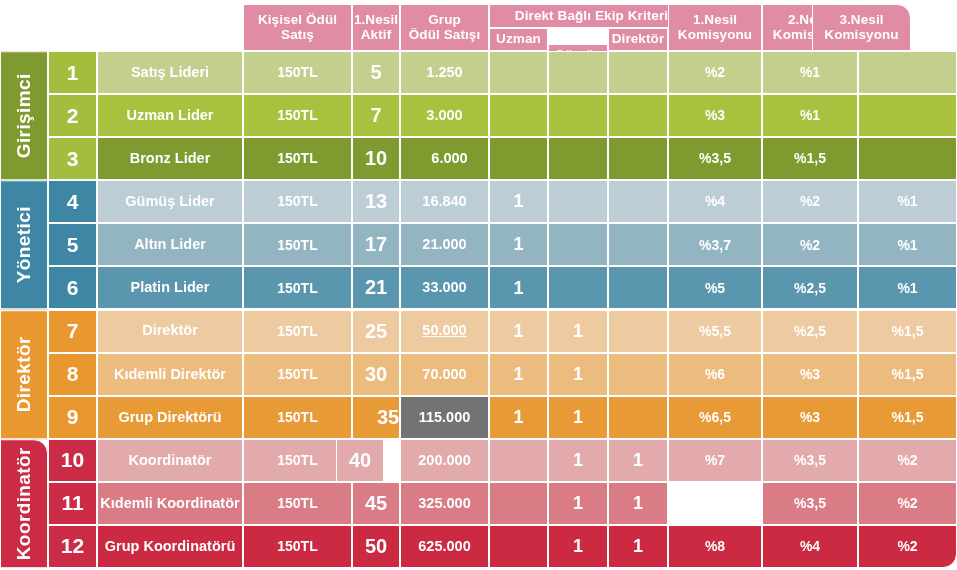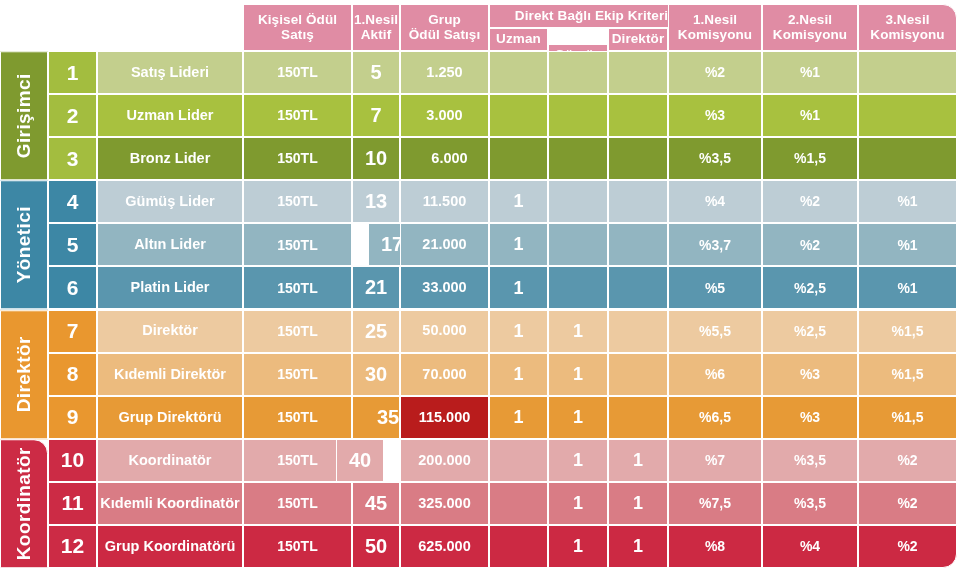--- a/index.html
+++ b/index.html
@@ -81,21 +81,21 @@
 <div id="table-root">
     <div class="cell hdr" style="left: 243px; top: 4px; width: 109px; height: 47px; background: rgb(224, 140, 164);">Kişisel Ödül<br>Satış</div>
     <div class="cell hdr" style="left: 352px; top: 4px; width: 48px; height: 47px; background: rgb(224, 140, 164);">1.Nesil<br>Aktif</div>
     <div class="cell hdr" style="left: 400px; top: 4px; width: 89px; height: 47px; background: rgb(224, 140, 164);">Grup<br>Ödül Satışı</div>
     <div class="cell hdr hdr-group" style="left: 489px; top: 4px; width: 205px; height: 24px; background: rgb(224, 140, 164);">Direkt Bağlı Ekip Kriteri</div>
     <div class="cell hdr hdr-sub" style="left: 489px; top: 28px; width: 59px; height: 23px; background: rgb(224, 140, 164);">Uzman</div>
     <div class="cell hdr hdr-sub" style="left: 548px; top: 28px; width: 60px; height: 23px; background: rgb(224, 140, 164); margin-top: 16px;">Gümüş</div>
     <div class="cell hdr hdr-sub" style="left: 608px; top: 28px; width: 60px; height: 23px; background: rgb(224, 140, 164);">Direktör</div>
     <div class="cell hdr" style="left: 668px; top: 4px; width: 94px; height: 47px; background: rgb(224, 140, 164);">1.Nesil<br>Komisyonu</div>
     <div class="cell hdr" style="left: 762px; top: 4px; width: 96px; height: 47px; background: rgb(224, 140, 164);">2.Nesil<br>Komisyonu</div>
-    <div class="cell hdr corner-tr" style="left: 858px; top: 4px; width: 99px; height: 47px; background: rgb(224, 140, 164);">3.Nesil<br>Komisyonu</div>
+    <div class="cell hdr corner-tr" style="left: 812px; top: 4px; width: 99px; height: 47px; background: rgb(224, 140, 164);">3.Nesil<br>Komisyonu</div>
     <div class="cell cat" style="left: 0px; top: 51px; width: 48px; height: 129.25px; background: rgb(127, 154, 47);">Girişimci</div>
     <div class="cell cat" style="left: 0px; top: 180.25px; width: 48px; height: 129.25px; background: rgb(61, 135, 165);">Yönetici</div>
     <div class="cell cat" style="left: 0px; top: 309.5px; width: 48px; height: 129.25px; background: rgb(233, 151, 47);">Direktör</div>
     <div class="cell cat corner-bl" style="left: 0px; top: 438.75px; width: 48px; height: 129.25px; background: rgb(204, 43, 69);">Koordinatör</div>
     <div class="cell rank" style="left: 48px; top: 51px; width: 49px; height: 43.0833px; background: rgb(163, 189, 63);">1</div>
     <div class="cell t-name" style="left: 97px; top: 51px; width: 146px; height: 43.0833px; background: rgb(195, 207, 141);">Satış Lideri</div>
     <div class="cell t-money" style="left: 243px; top: 51px; width: 109px; height: 43.0833px; background: rgb(195, 207, 141);">150TL</div>
     <div class="cell t-active" style="left: 352px; top: 51px; width: 48px; height: 43.0833px; background: rgb(195, 207, 141);">5</div>
     <div class="cell t-group" style="left: 400px; top: 51px; width: 89px; height: 43.0833px; background: rgb(195, 207, 141);">1.250</div>
     <div class="cell t-flag" style="left: 489px; top: 51px; width: 59px; height: 43.0833px; background: rgb(195, 207, 141);"></div>
@@ -123,31 +123,31 @@
     <div class="cell t-flag" style="left: 489px; top: 137.167px; width: 59px; height: 43.0833px; background: rgb(127, 154, 47);"></div>
     <div class="cell t-flag" style="left: 548px; top: 137.167px; width: 60px; height: 43.0833px; background: rgb(127, 154, 47);"></div>
     <div class="cell t-flag" style="left: 608px; top: 137.167px; width: 60px; height: 43.0833px; background: rgb(127, 154, 47);"></div>
     <div class="cell t-pct" style="left: 668px; top: 137.167px; width: 94px; height: 43.0833px; background: rgb(127, 154, 47);">%3,5</div>
     <div class="cell t-pct" style="left: 762px; top: 137.167px; width: 96px; height: 43.0833px; background: rgb(127, 154, 47);">%1,5</div>
     <div class="cell t-pct" style="left: 858px; top: 137.167px; width: 99px; height: 43.0833px; background: rgb(127, 154, 47);"></div>
     <div class="cell rank" style="left: 48px; top: 180.25px; width: 49px; height: 43.0833px; background: rgb(61, 135, 165);">4</div>
     <div class="cell t-name" style="left: 97px; top: 180.25px; width: 146px; height: 43.0833px; background: rgb(189, 205, 213);">Gümüş Lider</div>
     <div class="cell t-money" style="left: 243px; top: 180.25px; width: 109px; height: 43.0833px; background: rgb(189, 205, 213);">150TL</div>
     <div class="cell t-active" style="left: 352px; top: 180.25px; width: 48px; height: 43.0833px; background: rgb(189, 205, 213);">13</div>
-    <div class="cell t-group" style="left: 400px; top: 180.25px; width: 89px; height: 43.0833px; background: rgb(189, 205, 213);">11.500</div>
+    <div class="cell t-group" style="left: 400px; top: 180.25px; width: 89px; height: 43.0833px; background: rgb(189, 205, 213);">16.840</div>
     <div class="cell t-flag" style="left: 489px; top: 180.25px; width: 59px; height: 43.0833px; background: rgb(189, 205, 213);">1</div>
     <div class="cell t-flag" style="left: 548px; top: 180.25px; width: 60px; height: 43.0833px; background: rgb(189, 205, 213);"></div>
     <div class="cell t-flag" style="left: 608px; top: 180.25px; width: 60px; height: 43.0833px; background: rgb(189, 205, 213);"></div>
     <div class="cell t-pct" style="left: 668px; top: 180.25px; width: 94px; height: 43.0833px; background: rgb(189, 205, 213);">%4</div>
     <div class="cell t-pct" style="left: 762px; top: 180.25px; width: 96px; height: 43.0833px; background: rgb(189, 205, 213);">%2</div>
     <div class="cell t-pct" style="left: 858px; top: 180.25px; width: 99px; height: 43.0833px; background: rgb(189, 205, 213);">%1</div>
     <div class="cell rank" style="left: 48px; top: 223.333px; width: 49px; height: 43.0833px; background: rgb(61, 135, 165);">5</div>
     <div class="cell t-name" style="left: 97px; top: 223.333px; width: 146px; height: 43.0833px; background: rgb(146, 181, 193); text-align: center;">Altın Lider</div>
     <div class="cell t-money" style="left: 243px; top: 223.333px; width: 109px; height: 43.0833px; background: rgb(146, 181, 193);">150TL</div>
-    <div class="cell t-active" style="left: 352px; top: 223.333px; width: 48px; height: 43.0833px; background: rgb(146, 181, 193); margin-left: 16px;">17</div>
+    <div class="cell t-active" style="left: 352px; top: 223.333px; width: 48px; height: 43.0833px; background: rgb(146, 181, 193);">17</div>
     <div class="cell t-group" style="left: 400px; top: 223.333px; width: 89px; height: 43.0833px; background: rgb(146, 181, 193);">21.000</div>
     <div class="cell t-flag" style="left: 489px; top: 223.333px; width: 59px; height: 43.0833px; background: rgb(146, 181, 193);">1</div>
     <div class="cell t-flag" style="left: 548px; top: 223.333px; width: 60px; height: 43.0833px; background: rgb(146, 181, 193);"></div>
     <div class="cell t-flag" style="left: 608px; top: 223.333px; width: 60px; height: 43.0833px; background: rgb(146, 181, 193);"></div>
     <div class="cell t-pct" style="left: 668px; top: 223.333px; width: 94px; height: 43.0833px; background: rgb(146, 181, 193);">%3,7</div>
     <div class="cell t-pct" style="left: 762px; top: 223.333px; width: 96px; height: 43.0833px; background: rgb(146, 181, 193);">%2</div>
     <div class="cell t-pct" style="left: 858px; top: 223.333px; width: 99px; height: 43.0833px; background: rgb(146, 181, 193);">%1</div>
     <div class="cell rank" style="left: 48px; top: 266.417px; width: 49px; height: 43.0833px; background: rgb(61, 135, 165);">6</div>
     <div class="cell t-name" style="left: 97px; top: 266.417px; width: 146px; height: 43.0833px; background: rgb(90, 150, 174);">Platin Lider</div>
     <div class="cell t-money" style="left: 243px; top: 266.417px; width: 109px; height: 43.0833px; background: rgb(90, 150, 174);">150TL</div>
@@ -156,21 +156,21 @@
     <div class="cell t-flag" style="left: 489px; top: 266.417px; width: 59px; height: 43.0833px; background: rgb(90, 150, 174);">1</div>
     <div class="cell t-flag" style="left: 548px; top: 266.417px; width: 60px; height: 43.0833px; background: rgb(90, 150, 174);"></div>
     <div class="cell t-flag" style="left: 608px; top: 266.417px; width: 60px; height: 43.0833px; background: rgb(90, 150, 174);"></div>
     <div class="cell t-pct" style="left: 668px; top: 266.417px; width: 94px; height: 43.0833px; background: rgb(90, 150, 174);">%5</div>
     <div class="cell t-pct" style="left: 762px; top: 266.417px; width: 96px; height: 43.0833px; background: rgb(90, 150, 174);">%2,5</div>
     <div class="cell t-pct" style="left: 858px; top: 266.417px; width: 99px; height: 43.0833px; background: rgb(90, 150, 174);">%1</div>
     <div class="cell rank" style="left: 48px; top: 309.5px; width: 49px; height: 43.0833px; background: rgb(233, 151, 47);">7</div>
     <div class="cell t-name" style="left: 97px; top: 309.5px; width: 146px; height: 43.0833px; background: rgb(237, 202, 160);">Direktör</div>
     <div class="cell t-money" style="left: 243px; top: 309.5px; width: 109px; height: 43.0833px; background: rgb(237, 202, 160);">150TL</div>
     <div class="cell t-active" style="left: 352px; top: 309.5px; width: 48px; height: 43.0833px; background: rgb(237, 202, 160);">25</div>
-    <div class="cell t-group" style="left: 400px; top: 309.5px; width: 89px; height: 43.0833px; background: rgb(237, 202, 160);">50.000</div>
+    <div class="cell t-group" style="left: 400px; top: 309.5px; width: 89px; height: 43.0833px; background: rgb(237, 202, 160); text-decoration: underline;">50.000</div>
     <div class="cell t-flag" style="left: 489px; top: 309.5px; width: 59px; height: 43.0833px; background: rgb(237, 202, 160);">1</div>
     <div class="cell t-flag" style="left: 548px; top: 309.5px; width: 60px; height: 43.0833px; background: rgb(237, 202, 160);">1</div>
     <div class="cell t-flag" style="left: 608px; top: 309.5px; width: 60px; height: 43.0833px; background: rgb(237, 202, 160);"></div>
     <div class="cell t-pct" style="left: 668px; top: 309.5px; width: 94px; height: 43.0833px; background: rgb(237, 202, 160);">%5,5</div>
     <div class="cell t-pct" style="left: 762px; top: 309.5px; width: 96px; height: 43.0833px; background: rgb(237, 202, 160);">%2,5</div>
     <div class="cell t-pct" style="left: 858px; top: 309.5px; width: 99px; height: 43.0833px; background: rgb(237, 202, 160);">%1,5</div>
     <div class="cell rank" style="left: 48px; top: 352.583px; width: 49px; height: 43.0833px; background: rgb(233, 151, 47);">8</div>
     <div class="cell t-name" style="left: 97px; top: 352.583px; width: 146px; height: 43.0833px; background: rgb(236, 187, 126);">Kıdemli Direktör</div>
     <div class="cell t-money" style="left: 243px; top: 352.583px; width: 109px; height: 43.0833px; background: rgb(236, 187, 126);">150TL</div>
     <div class="cell t-active" style="left: 352px; top: 352.583px; width: 48px; height: 43.0833px; background: rgb(236, 187, 126);">30</div>
@@ -178,21 +178,21 @@
     <div class="cell t-flag" style="left: 489px; top: 352.583px; width: 59px; height: 43.0833px; background: rgb(236, 187, 126);">1</div>
     <div class="cell t-flag" style="left: 548px; top: 352.583px; width: 60px; height: 43.0833px; background: rgb(236, 187, 126);">1</div>
     <div class="cell t-flag" style="left: 608px; top: 352.583px; width: 60px; height: 43.0833px; background: rgb(236, 187, 126);"></div>
     <div class="cell t-pct" style="left: 668px; top: 352.583px; width: 94px; height: 43.0833px; background: rgb(236, 187, 126);">%6</div>
     <div class="cell t-pct" style="left: 762px; top: 352.583px; width: 96px; height: 43.0833px; background: rgb(236, 187, 126);">%3</div>
     <div class="cell t-pct" style="left: 858px; top: 352.583px; width: 99px; height: 43.0833px; background: rgb(236, 187, 126);">%1,5</div>
     <div class="cell rank" style="left: 48px; top: 395.667px; width: 49px; height: 43.0833px; background: rgb(233, 151, 47);">9</div>
     <div class="cell t-name" style="left: 97px; top: 395.667px; width: 146px; height: 43.0833px; background: rgb(231, 154, 54);">Grup Direktörü</div>
     <div class="cell t-money" style="left: 243px; top: 395.667px; width: 109px; height: 43.0833px; background: rgb(231, 154, 54);">150TL</div>
     <div class="cell t-active" style="left: 352px; top: 395.667px; width: 48px; height: 43.0833px; background: rgb(231, 154, 54); padding-left: 24px;">35</div>
-    <div class="cell t-group" style="left: 400px; top: 395.667px; width: 89px; height: 43.0833px; background: #b91c1c;">115.000</div>
+    <div class="cell t-group" style="left: 400px; top: 395.667px; width: 89px; height: 43.0833px; background: #737373;">115.000</div>
     <div class="cell t-flag" style="left: 489px; top: 395.667px; width: 59px; height: 43.0833px; background: rgb(231, 154, 54);">1</div>
     <div class="cell t-flag" style="left: 548px; top: 395.667px; width: 60px; height: 43.0833px; background: rgb(231, 154, 54);">1</div>
     <div class="cell t-flag" style="left: 608px; top: 395.667px; width: 60px; height: 43.0833px; background: rgb(231, 154, 54);"></div>
     <div class="cell t-pct" style="left: 668px; top: 395.667px; width: 94px; height: 43.0833px; background: rgb(231, 154, 54);">%6,5</div>
     <div class="cell t-pct" style="left: 762px; top: 395.667px; width: 96px; height: 43.0833px; background: rgb(231, 154, 54);">%3</div>
     <div class="cell t-pct" style="left: 858px; top: 395.667px; width: 99px; height: 43.0833px; background: rgb(231, 154, 54);">%1,5</div>
     <div class="cell rank" style="left: 48px; top: 438.75px; width: 49px; height: 43.0833px; background: rgb(204, 43, 69);">10</div>
     <div class="cell t-name" style="left: 97px; top: 438.75px; width: 146px; height: 43.0833px; background: rgb(226, 170, 171);">Koordinatör</div>
     <div class="cell t-money" style="left: 243px; top: 438.75px; width: 109px; height: 43.0833px; background: rgb(226, 170, 171);">150TL</div>
     <div class="cell t-active" style="left: 336px; top: 438.75px; width: 48px; height: 43.0833px; background: rgb(226, 170, 171);">40</div>
@@ -204,21 +204,20 @@
     <div class="cell t-pct" style="left: 762px; top: 438.75px; width: 96px; height: 43.0833px; background: rgb(226, 170, 171);">%3,5</div>
     <div class="cell t-pct" style="left: 858px; top: 438.75px; width: 99px; height: 43.0833px; background: rgb(226, 170, 171);">%2</div>
     <div class="cell rank" style="left: 48px; top: 481.833px; width: 49px; height: 43.0833px; background: rgb(204, 43, 69);">11</div>
     <div class="cell t-name" style="left: 97px; top: 481.833px; width: 146px; height: 43.0833px; background: rgb(217, 124, 133);">Kıdemli Koordinatör</div>
     <div class="cell t-money" style="left: 243px; top: 481.833px; width: 109px; height: 43.0833px; background: rgb(217, 124, 133);">150TL</div>
     <div class="cell t-active" style="left: 352px; top: 481.833px; width: 48px; height: 43.0833px; background: rgb(217, 124, 133);">45</div>
     <div class="cell t-group" style="left: 400px; top: 481.833px; width: 89px; height: 43.0833px; background: rgb(217, 124, 133);">325.000</div>
     <div class="cell t-flag" style="left: 489px; top: 481.833px; width: 59px; height: 43.0833px; background: rgb(217, 124, 133);"></div>
     <div class="cell t-flag" style="left: 548px; top: 481.833px; width: 60px; height: 43.0833px; background: rgb(217, 124, 133);">1</div>
     <div class="cell t-flag" style="left: 608px; top: 481.833px; width: 60px; height: 43.0833px; background: rgb(217, 124, 133);">1</div>
-    <div class="cell t-pct" style="left: 668px; top: 481.833px; width: 94px; height: 43.0833px; background: rgb(217, 124, 133);">%7,5</div>
     <div class="cell t-pct" style="left: 762px; top: 481.833px; width: 96px; height: 43.0833px; background: rgb(217, 124, 133);">%3,5</div>
     <div class="cell t-pct" style="left: 858px; top: 481.833px; width: 99px; height: 43.0833px; background: rgb(217, 124, 133);">%2</div>
     <div class="cell rank" style="left: 48px; top: 524.917px; width: 49px; height: 43.0833px; background: rgb(204, 43, 69);">12</div>
     <div class="cell t-name" style="left: 97px; top: 524.917px; width: 146px; height: 43.0833px; background: rgb(204, 41, 67);">Grup Koordinatörü</div>
     <div class="cell t-money" style="left: 243px; top: 524.917px; width: 109px; height: 43.0833px; background: rgb(204, 41, 67);">150TL</div>
     <div class="cell t-active" style="left: 352px; top: 524.917px; width: 48px; height: 43.0833px; background: rgb(204, 41, 67);">50</div>
     <div class="cell t-group" style="left: 400px; top: 524.917px; width: 89px; height: 43.0833px; background: rgb(204, 41, 67);">625.000</div>
     <div class="cell t-flag" style="left: 489px; top: 524.917px; width: 59px; height: 43.0833px; background: rgb(204, 41, 67);"></div>
     <div class="cell t-flag" style="left: 548px; top: 524.917px; width: 60px; height: 43.0833px; background: rgb(204, 41, 67);">1</div>
     <div class="cell t-flag" style="left: 608px; top: 524.917px; width: 60px; height: 43.0833px; background: rgb(204, 41, 67);">1</div>

